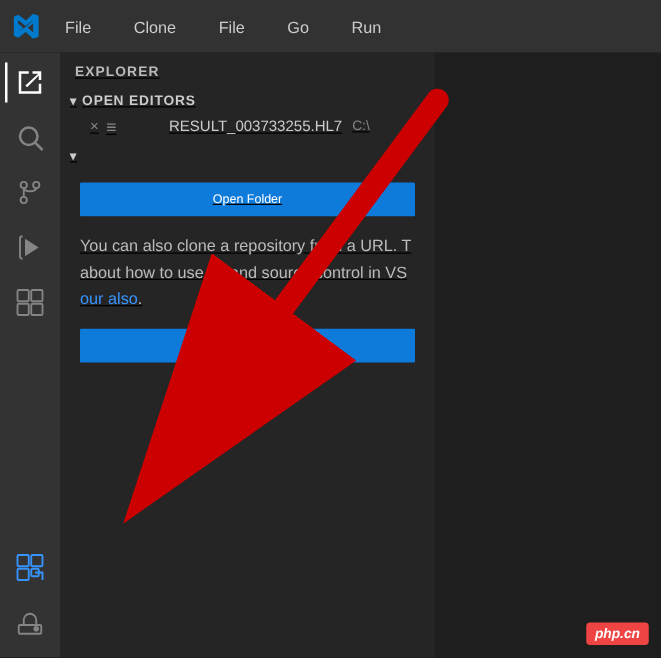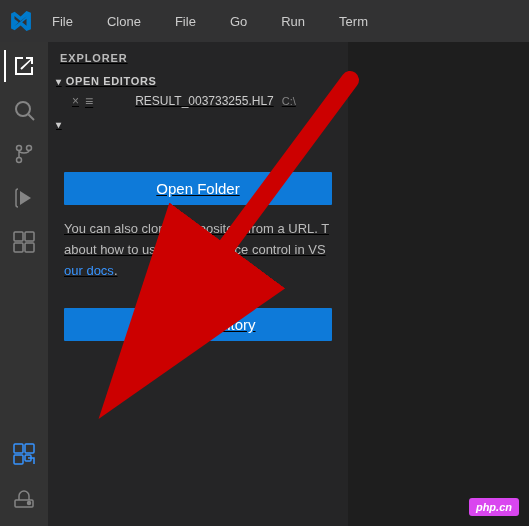--- a/index.html
+++ b/index.html
@@ -180,26 +180,25 @@
       margin-bottom: 14px;
       color: #bbbbbb;
     }
     .btn-primary {
       display: block;
       width: 100%;
       padding: 8px 14px;
       background: #0e7ad9;
       color: #ffffff;
       text-align: center;
-      font-size: 15px;
+      font-size: 10px;
       cursor: pointer;
       border: none;
       border-radius: 1px;
       margin-bottom: 14px;
-      margin-top: 27px;
     }
     .clone-text {
       color: #bbbbbb;
       font-size: 13px;
       line-height: 1.6;
       margin-bottom: 14px;
     }
     .clone-link {
       color: #3794ff;
       text-decoration: none;
@@ -220,21 +219,21 @@
       width: 529px;
       height: 526px;
       pointer-events: none;
     }
 
     
     .php-badge {
       position: absolute;
       bottom: 10px;
       right: 10px;
-      background: #d946ef;
+      background: #ef4444;
       color: #23272a;
       font-size: 11px;
       font-weight: bold;
       padding: 3px 7px;
       border-radius: 3px;
       font-style: italic;
     }
     .php-badge span {
       color: #ffffff;
     }
@@ -264,21 +263,20 @@
 
       <svg class="title-bar-logo" viewBox="0 0 100 100" xmlns="http://www.w3.org/2000/svg">
         <path d="M74.8 4.9L48.3 29.3 21.2 8.3 4.9 15.7v68.6l16.3 7.4 27.1-21 26.5 24.4L95.1 88V12L74.8 4.9zm.3 66.6L55.4 55.9l19.7-16v31.6zM20.5 72.8L39.4 56 20.5 40.4v32.4zM20.5 27.4l27.1 22.1L74.8 29.5l.3.1-27.7 22.7L20.5 72.3V27.4z" fill="#007ACC"></path>
       </svg>
       <div class="title-bar-menu">
         <div class="menu-item">File</div>
         <div class="menu-item">Clone</div>
         <div class="menu-item">File</div>
         <div class="menu-item">Go</div>
         <div class="menu-item">Run</div>
-        <div class="menu-item">Term</div>
       </div>
     </div>
 
     <div class="main-area">
 
       <div class="activity-bar">
 
         <div class="activity-icon active" title="Explorer">
           <svg viewBox="0 0 24 24" fill="currentColor">
               <path d="M3 3h8v2H5v14h14v-6h2v8H3V3zm11 0h7v7h-2V6.4l-9.3 9.3-1.4-1.4L18.6 5H14V3z"></path>
@@ -355,21 +353,21 @@
         </div>
 
         <div class="section-header" style="margin-top:4px;">
           <span class="chevron">▾</span>
         </div>
         <div class="no-folder-section">
           <button class="btn-primary">Open Folder</button>
           <div class="clone-text">
             <span>You can also clone a repository from a URL. T</span>
             <span>about how to use git and source control in VS</span>
-            <a class="clone-link">our docs</a><span>.</span>
+            <a class="clone-link">our also</a><span>.</span>
           </div>
           <button class="btn-primary">Clone Repository</button>
         </div>
       </div>
 
       <div class="editor-area"></div>
     </div>
   </div>
 
   <svg class="arrow-overlay" viewBox="0 0 529 526" xmlns="http://www.w3.org/2000/svg">

